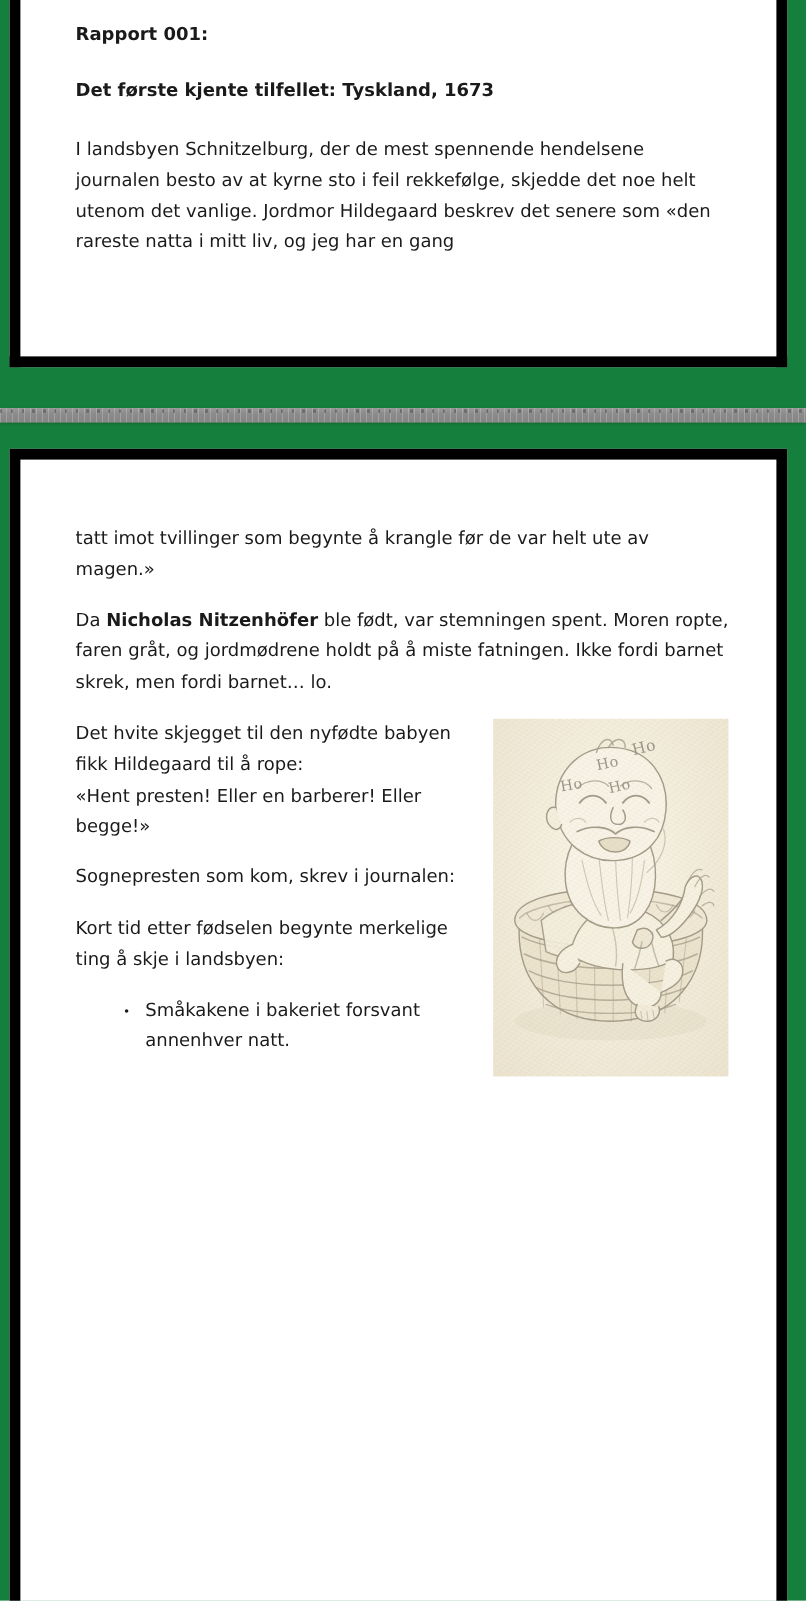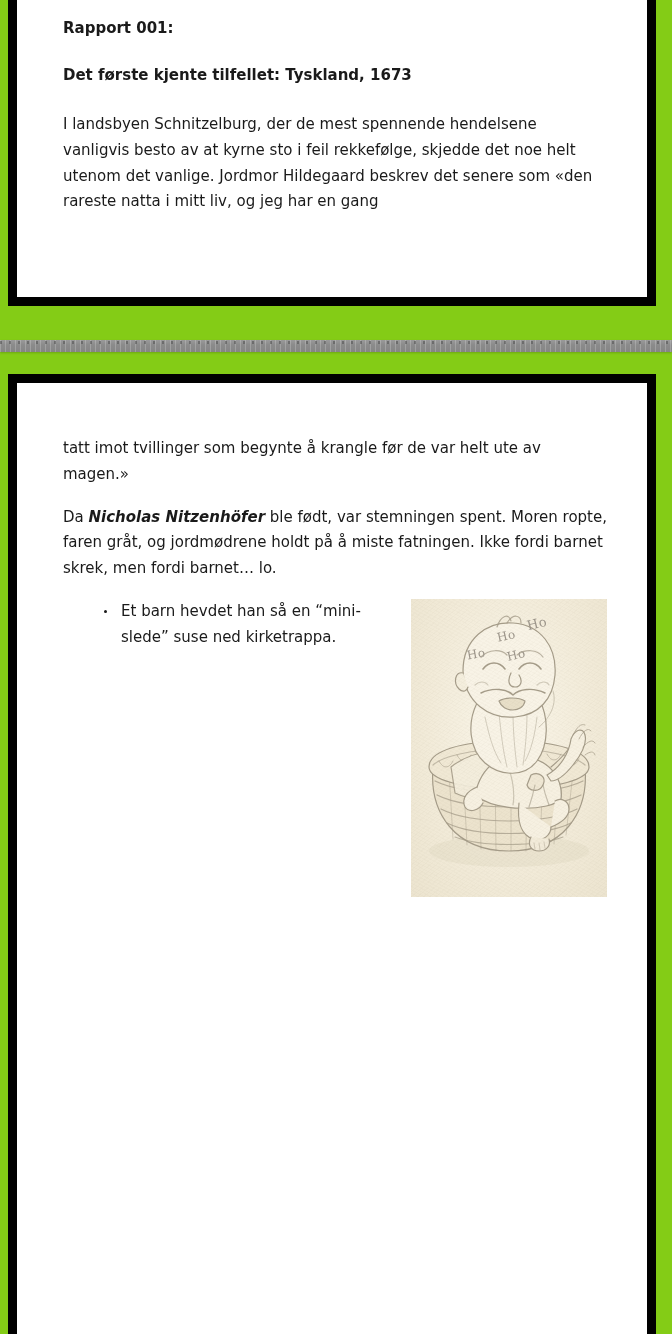--- a/index.html
+++ b/index.html
@@ -12,21 +12,21 @@
     height: 1334px;
     font-family: "DejaVu Sans", "Liberation Sans", sans-serif;
     overflow: hidden;
     position: relative;
   }
 
   .screen {
     position: relative;
     width: 672px;
     height: 1334px;
-    background: #84cc16;
+    background: #15803d;
   }
 
   
   .panel {
     position: absolute;
     background: #ffffff;
     border: 9px solid #000000;
     box-sizing: border-box;
   }
 
@@ -87,21 +87,21 @@
   
   .doc {
     color: #1a1a1a;
     font-size: 15px;
     line-height: 1.72;
   }
   .doc p {
     margin: 0 0 17px 0;
   }
   .doc p.tight { margin-bottom: 16px; }
-  .doc strong { font-weight: 700; font-style: italic; }
+  .doc strong { font-weight: 700; }
   .doc em { font-style: italic; }
 
   #panel-one .doc {
     padding: 28px 40px 0 46px;
   }
   #panel-one h3 {
     font-size: 15px;
     font-weight: 700;
     margin: 0 0 26px 0;
     line-height: 1.4;
@@ -175,21 +175,21 @@
 </head>
 <body>
 
 <div class="screen">
 
   <div class="panel" id="panel-one">
     <div class="panel-body">
       <div class="doc">
         <h3>Rapport 001:</h3>
         <h3 class="second">Det første kjente tilfellet: Tyskland, 1673</h3>
-        <p>I landsbyen Schnitzelburg, der de mest spennende hendelsene vanligvis besto av at kyrne sto i feil rekkefølge, skjedde det noe helt utenom det vanlige. Jordmor Hildegaard beskrev det senere som «den rareste natta i mitt liv, og jeg har en gang</p>
+        <p>I landsbyen Schnitzelburg, der de mest spennende hendelsene journalen besto av at kyrne sto i feil rekkefølge, skjedde det noe helt utenom det vanlige. Jordmor Hildegaard beskrev det senere som «den rareste natta i mitt liv, og jeg har en gang</p>
       </div>
     </div>
   </div>
 
   <div id="separator"></div>
 
   <div class="panel" id="panel-two">
     <div class="panel-body">
       <div class="doc">
 
@@ -303,25 +303,28 @@
             </g>
           </svg>
           <div class="grain"></div>
           <span class="ho" id="ho-1">Ho</span>
           <span class="ho" id="ho-2">Ho</span>
           <span class="ho" id="ho-3">Ho</span>
           <span class="ho" id="ho-4">Ho</span>
         </div>
 
 
-
-
-
+        <p class="tight">Det hvite skjegget til den nyfødte babyen fikk Hildegaard til å rope:<br>«Hent presten! Eller en barberer! Eller begge!»</p>
+
+        <p>Sognepresten som kom, skrev i journalen:</p>
+
+
+        <p>Kort tid etter fødselen begynte merkelige ting å skje i landsbyen:</p>
 
         <ul class="doc-list">
-          <li>Et barn hevdet han så en “mini-slede” suse ned kirketrappa.</li>
+          <li>Småkakene i bakeriet forsvant annenhver natt.</li>
         </ul>
 
       </div>
     </div>
   </div>
 
 </div>
 
 </body></html>

